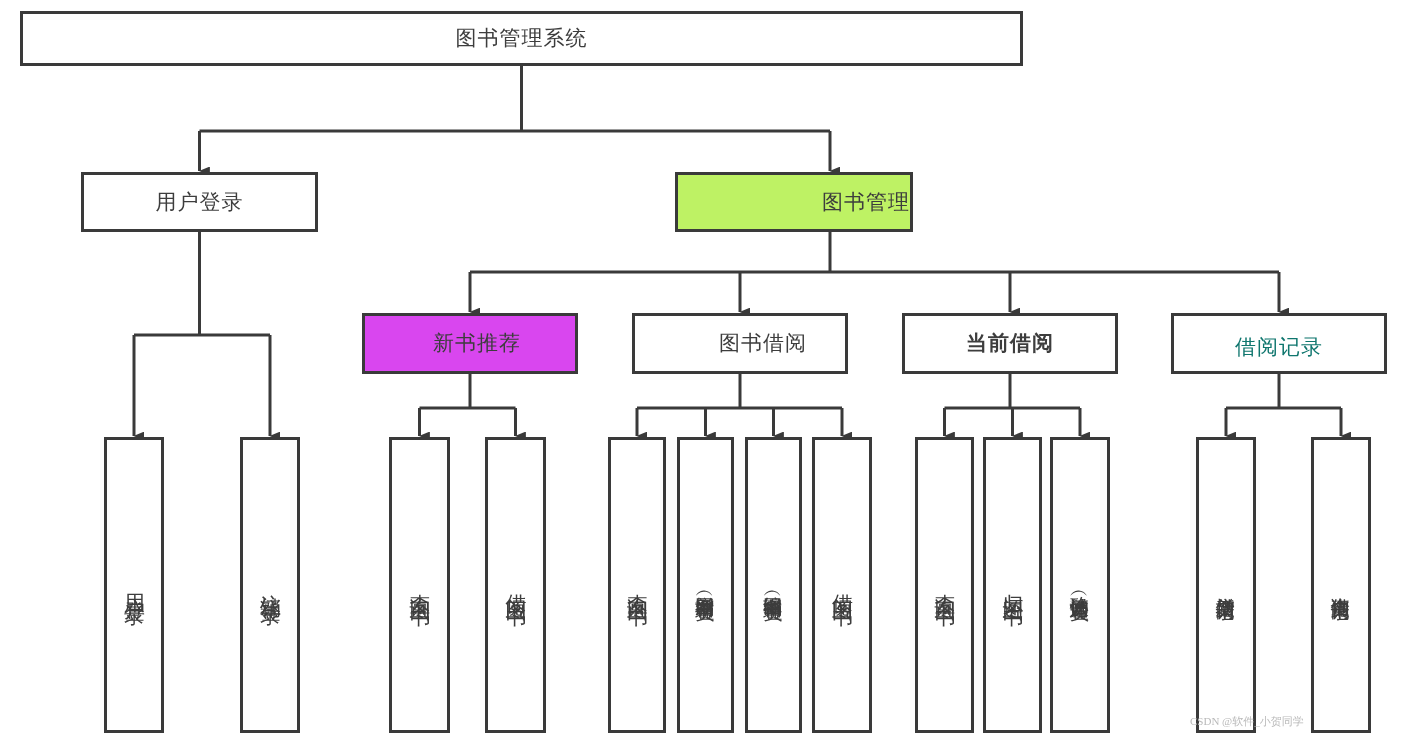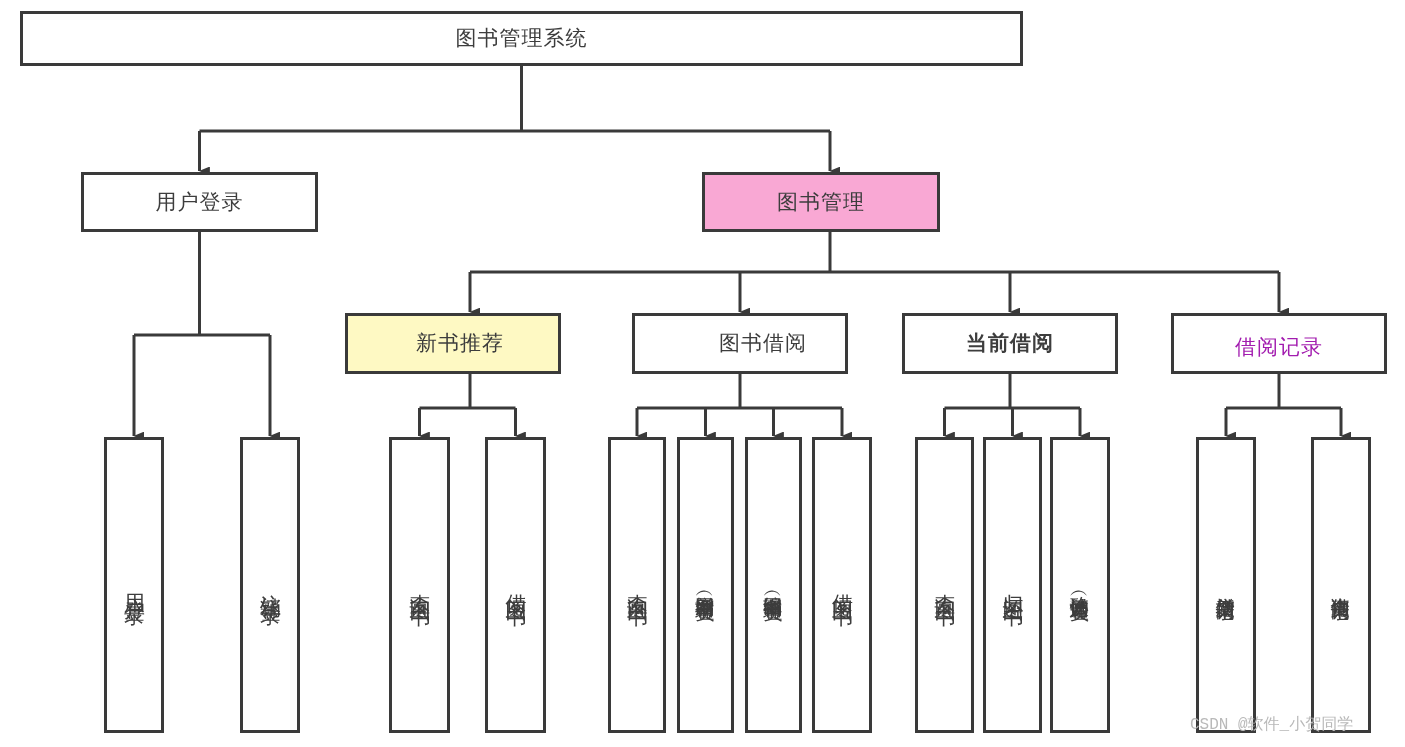--- a/index.html
+++ b/index.html
@@ -38,24 +38,24 @@
     text-orientation:upright;
     letter-spacing:4px;
   }
   .node.v.narrow .label{
     font-size:19px;
     letter-spacing:1px;
   }
   .watermark{
     position:absolute;
     color:#b9b9b9;
-    font-size:16px;
+    font-size:11px;
     white-space:nowrap;
     pointer-events:none;
-    font-family:Liberation Mono, monospace;
+    font-family:Liberation Serif, serif;
   }
 </style>
 </head>
 <body>
 
 <div id="diagram-root">
   <svg id="wires" viewBox="0 0 1405 747" preserveAspectRatio="none">
     <defs>
       <marker id="arrowhead" markerWidth="9" markerHeight="11" refX="4.5" refY="10.4" orient="auto" markerUnits="userSpaceOnUse">
         <polygon points="0,0 9,0 4.5,11" fill="#3a3a3a"></polygon>
@@ -98,40 +98,40 @@
       </g>
   </svg>
 
   <div id="node-layer">
       <div class="node h" style="left: 20px; top: 11px; width: 1003px; height: 55px; border-color: rgb(58, 58, 58); background: rgb(255, 255, 255);">
         <span class="label" style="color: rgb(61, 61, 61);">图书管理系统</span>
       </div>
       <div class="node h" style="left: 81px; top: 172px; width: 237px; height: 60px; border-color: rgb(58, 58, 58); background: rgb(255, 255, 255);">
         <span class="label" style="color: rgb(61, 61, 61);">用户登录</span>
       </div>
-      <div class="node h" style="left: 702px; top: 172px; width: 238px; height: 60px; border-color: rgb(58, 58, 58); background: #f9a8d4;">
+      <div class="node h" style="left: 675px; top: 172px; width: 238px; height: 60px; border-color: rgb(58, 58, 58); background: #bef264; justify-content: flex-end;">
         <span class="label" style="color: rgb(61, 61, 61);">图书管理</span>
       </div>
       <div class="node v" style="left: 104px; top: 437px; width: 60px; height: 296px; border-color: rgb(58, 58, 58); background: rgb(255, 255, 255);">
         <span class="label" style="color: rgb(61, 61, 61);">用户登录</span>
       </div>
       <div class="node v" style="left: 240px; top: 437px; width: 60px; height: 296px; border-color: rgb(58, 58, 58); background: rgb(255, 255, 255);">
         <span class="label" style="color: rgb(61, 61, 61);">注销登录</span>
       </div>
-      <div class="node h" style="left: 345px; top: 313px; width: 216px; height: 61px; border-color: rgb(58, 58, 58); background: #fef9c3; padding-left: 14px;">
+      <div class="node h" style="left: 362px; top: 313px; width: 216px; height: 61px; border-color: rgb(58, 58, 58); background: #d946ef; padding-left: 14px;">
         <span class="label" style="color: rgb(61, 61, 61);">新书推荐</span>
       </div>
       <div class="node h" style="left: 632px; top: 313px; width: 216px; height: 61px; border-color: rgb(58, 58, 58); background: rgb(255, 255, 255); padding-left: 46px;">
         <span class="label" style="color: rgb(61, 61, 61);">图书借阅</span>
       </div>
       <div class="node h" style="left: 902px; top: 313px; width: 216px; height: 61px; border-color: rgb(58, 58, 58); background: rgb(255, 255, 255); font-weight: bold;">
         <span class="label" style="color: rgb(61, 61, 61);">当前借阅</span>
       </div>
       <div class="node h" style="left: 1171px; top: 313px; width: 216px; height: 61px; border-color: rgb(58, 58, 58); background: rgb(255, 255, 255);">
-        <span class="label" style="color: #a21caf; margin-top: 8px;">借阅记录</span>
+        <span class="label" style="color: #0f766e; margin-top: 8px;">借阅记录</span>
       </div>
       <div class="node v" style="left: 389px; top: 437px; width: 61px; height: 296px; border-color: rgb(58, 58, 58); background: rgb(255, 255, 255);">
         <span class="label" style="color: rgb(61, 61, 61);">查询图书</span>
       </div>
       <div class="node v" style="left: 485px; top: 437px; width: 61px; height: 296px; border-color: rgb(58, 58, 58); background: rgb(255, 255, 255);">
         <span class="label" style="color: rgb(61, 61, 61);">借阅图书</span>
       </div>
       <div class="node v" style="left: 608px; top: 437px; width: 58px; height: 296px; border-color: rgb(58, 58, 58); background: rgb(255, 255, 255);">
         <span class="label" style="color: rgb(61, 61, 61);">查询图书</span>
       </div>

